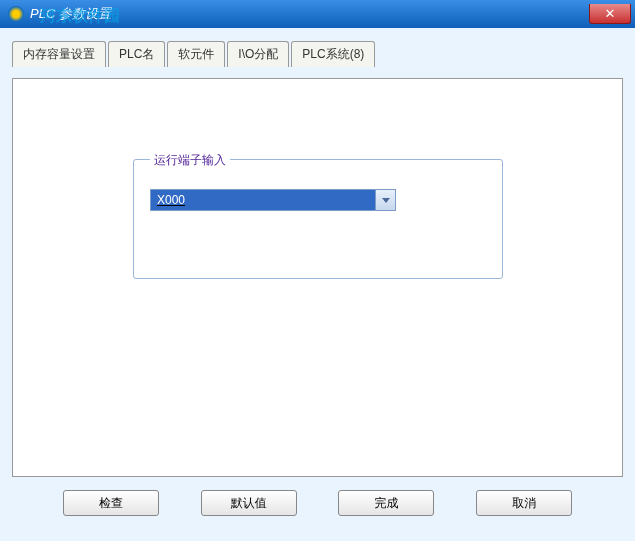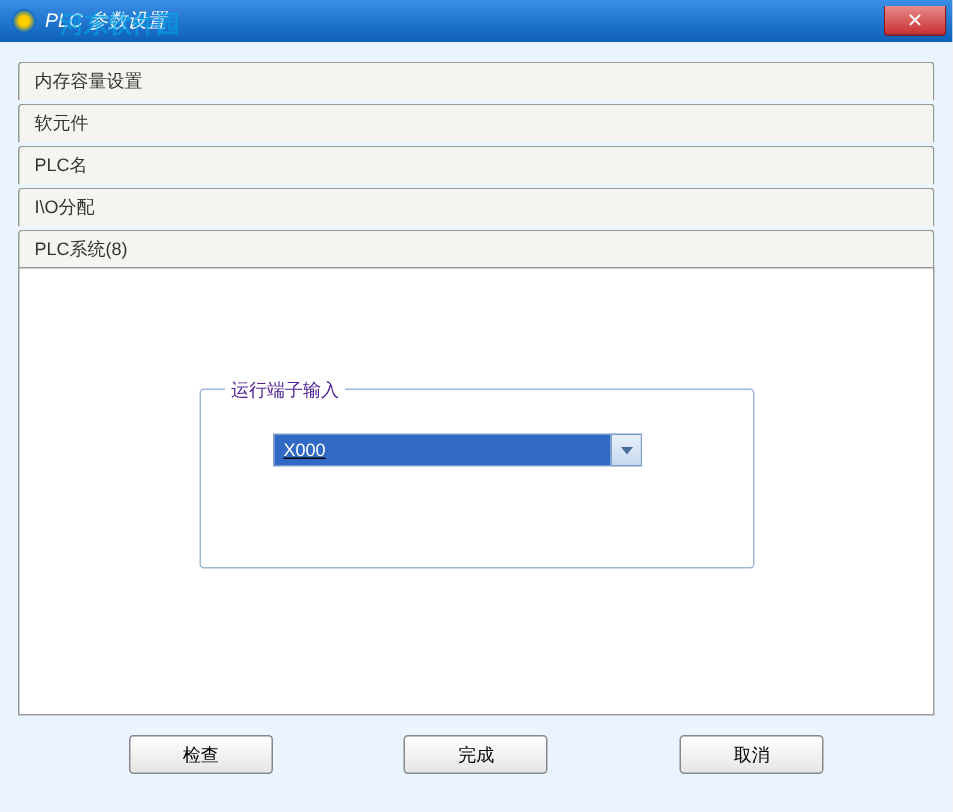--- a/index.html
+++ b/index.html
@@ -71,22 +71,21 @@
       flex: 1;
       background: #eaf4ff;
       padding: 12px;
       display: flex;
       flex-direction: column;
       position: relative;
     }
     .tabs {
       display: flex;
       gap: 2px;
-      margin-bottom: 0;
-      flex-direction: column;
+      margin-bottom: 12px;
     }
     .tab {
       padding: 4px 10px;
       background: #f5f5f0;
       border: 1px solid #999;
       border-bottom: none;
       border-radius: 3px 3px 0 0;
       cursor: pointer;
       color: #333;
       position: relative;
@@ -115,21 +114,20 @@
     .field-label {
       color: #4c1d95;
       position: relative;
       top: -8px;
       background: #fff;
       padding: 0 4px;
       display: inline-block;
     }
     .combo-wrap {
       margin-top: 12px;
-      margin-left: 32px;
       display: flex;
       align-items: center;
       text-decoration: underline;
     }
     .combo {
       width: 246px;
       height: 22px;
       border: 1px solid #7a9cc6;
       background: linear-gradient(to bottom, #fff, #fff);
       display: flex;
@@ -194,22 +192,22 @@
     <div class="close-btn">
       <span>✕</span>
     </div>
   </div>
 
   <div class="watermark">河东软件园</div>
 
   <div class="content-area">
     <div class="tabs">
       <div class="tab"><span>内存容量设置</span></div>
+      <div class="tab"><span>PLC名</span></div>
       <div class="tab"><span>软元件</span></div>
-      <div class="tab"><span>PLC名</span></div>
       <div class="tab"><span>I\O分配</span></div>
       <div class="tab"><span>PLC系统(8)</span></div>
     </div>
 
     <div class="tab-panel">
       <div class="field-group">
         <span class="field-label">运行端子输入</span>
         <div class="combo-wrap">
           <div class="combo">
             <div class="combo-text">X000</div>
@@ -219,20 +217,23 @@
           </div>
         </div>
       </div>
     </div>
 
     <div class="button-bar">
       <button class="btn">
           <span>检查</span>
         </button>
       <button class="btn">
+          <span>默认值</span>
+        </button>
+      <button class="btn">
           <span>完成</span>
         </button>
       <button class="btn">
           <span>取消</span>
         </button>
     </div>
   </div>
 </div>
 
 </body></html>

